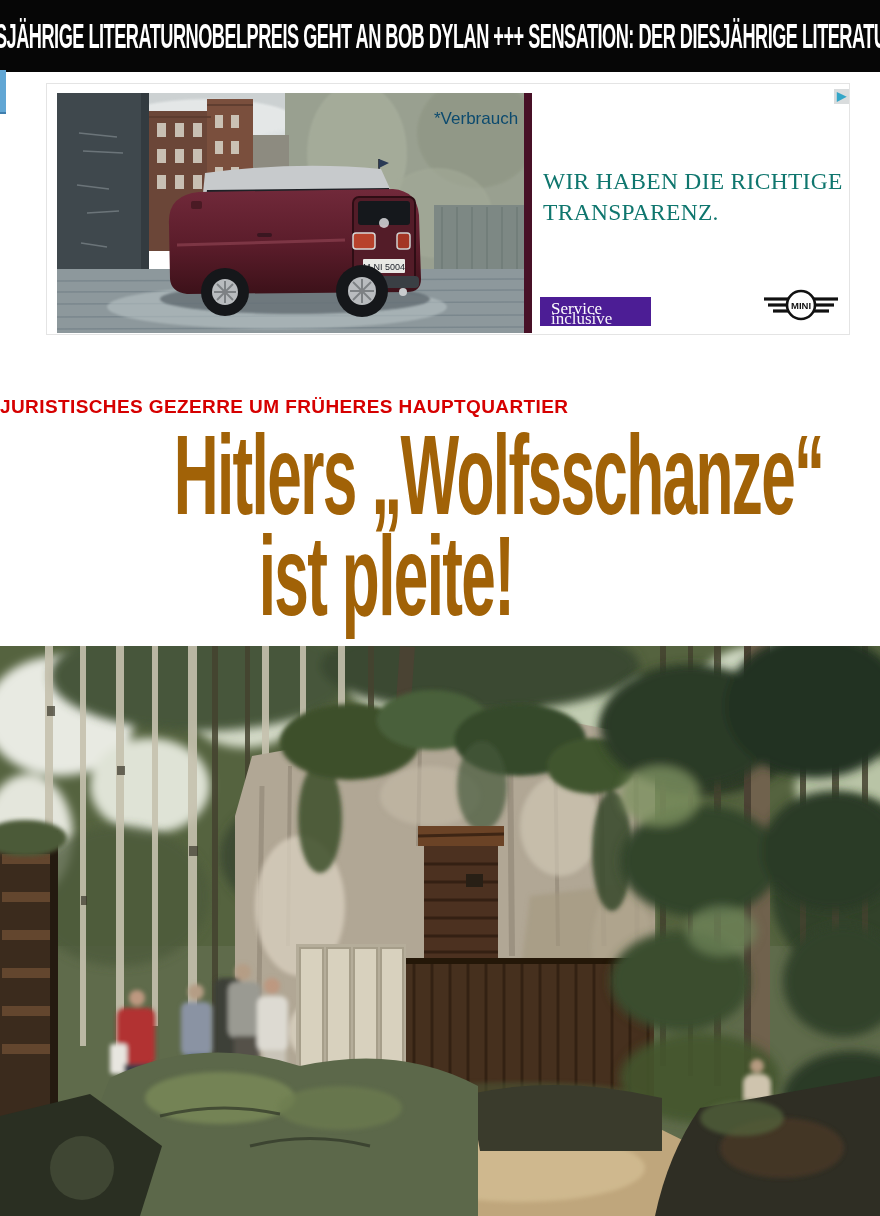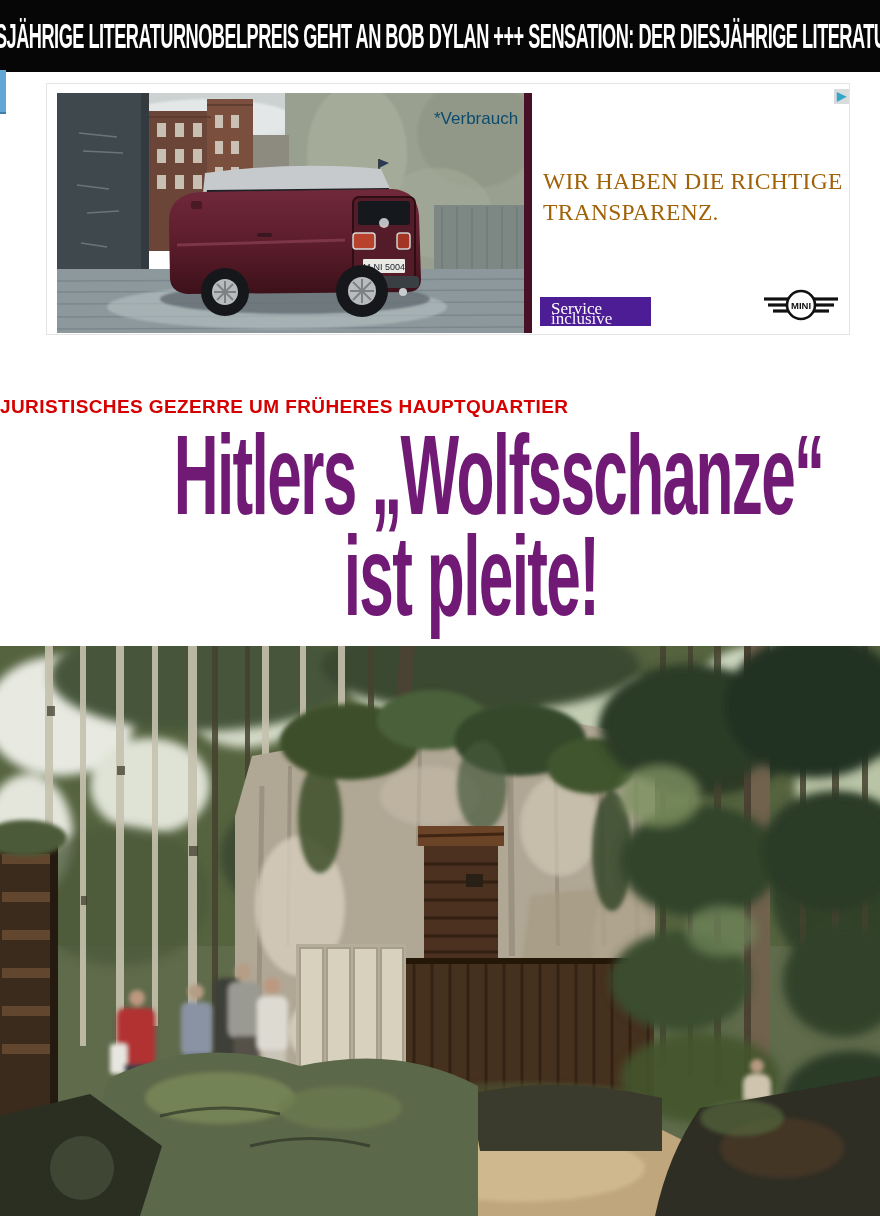--- a/index.html
+++ b/index.html
@@ -19,36 +19,36 @@
 
   
   .ad{position:absolute;left:46px;top:83px;width:802px;height:250px;
       border:1px solid #e4e4e4;background:#fff;box-sizing:content-box;}
   .ad-photo{position:absolute;left:10px;top:9px;width:467px;height:240px;overflow:hidden;}
   .ad-verbrauch{position:absolute;left:377px;top:16px;color:#0c4a6e;font-size:17px;
                 white-space:nowrap;}
   .ad-strip{position:absolute;left:477px;top:9px;width:8px;height:240px;background:#471026;}
   .ad-headline{position:absolute;left:496px;top:82px;width:310px;
                font-family:"Liberation Serif",serif;font-size:23.5px;line-height:31px;
-               color:#a16207;letter-spacing:.3px;}
+               color:#0f766e;letter-spacing:.3px;}
   .ad-button{position:absolute;left:493px;top:213px;width:111px;height:29px;
              background:#4c1d95;overflow:hidden;cursor:pointer;}
   .ad-button span{position:absolute;left:11px;color:#fff;
                   font-family:"Liberation Serif",serif;font-size:17px;}
   .ad-button .l1{top:2px;}
   .ad-button .l2{top:12px;opacity:.95;}
   .mini-logo{position:absolute;left:717px;top:202px;width:74px;height:40px;}
   .adchoices{position:absolute;left:787px;top:5px;width:15px;height:15px;background:#d9dcdd;
              color:#34a6c8;font-size:12px;line-height:14px;text-align:center;cursor:pointer;
              font-weight:bold;}
 
   
   .kicker{position:absolute;left:0;top:396px;width:880px;text-align:left;
           color:#d60000;font-weight:bold;font-size:19px;letter-spacing:.4px;}
-  .headline{position:absolute;left:0;top:425px;width:772px;text-align:right;color:#701a75;}
+  .headline{position:absolute;left:0;top:425px;width:772px;text-align:center;color:#a16207;}
   .hl-line{display:block;white-space:nowrap;font-weight:bold;font-size:113px;
            line-height:101px;letter-spacing:-3px;transform:scaleX(.55);
            transform-origin:50% 50%;}
 
   
   .photo{position:absolute;left:0;top:646px;width:880px;height:570px;overflow:hidden;}
   .photo svg{display:block;}
 </style>
 </head>
 <body>

